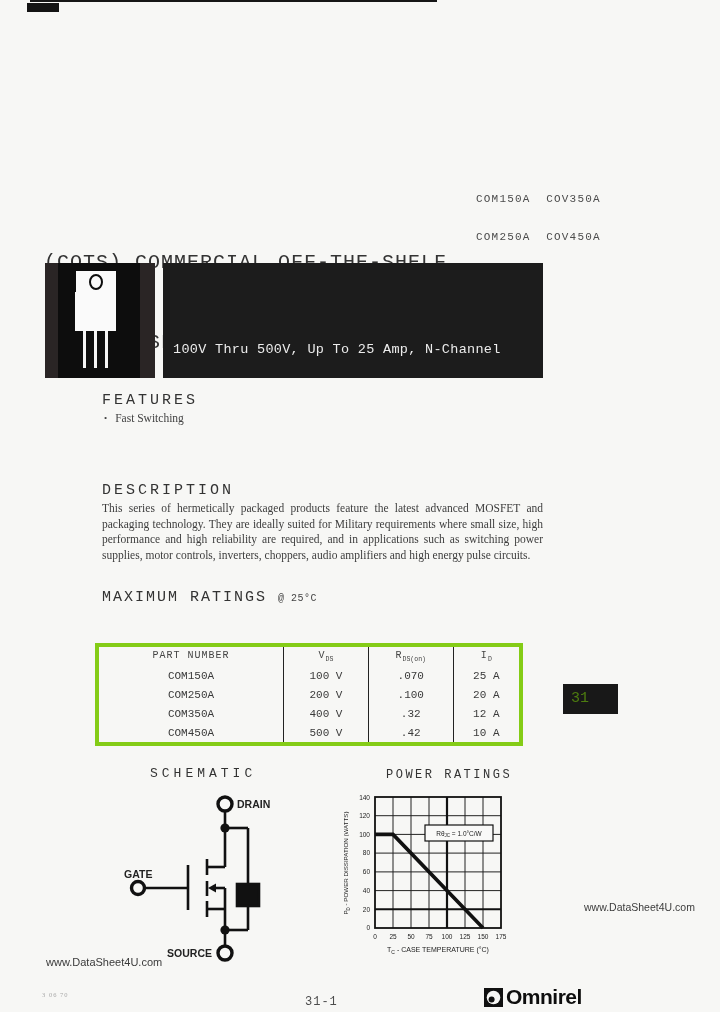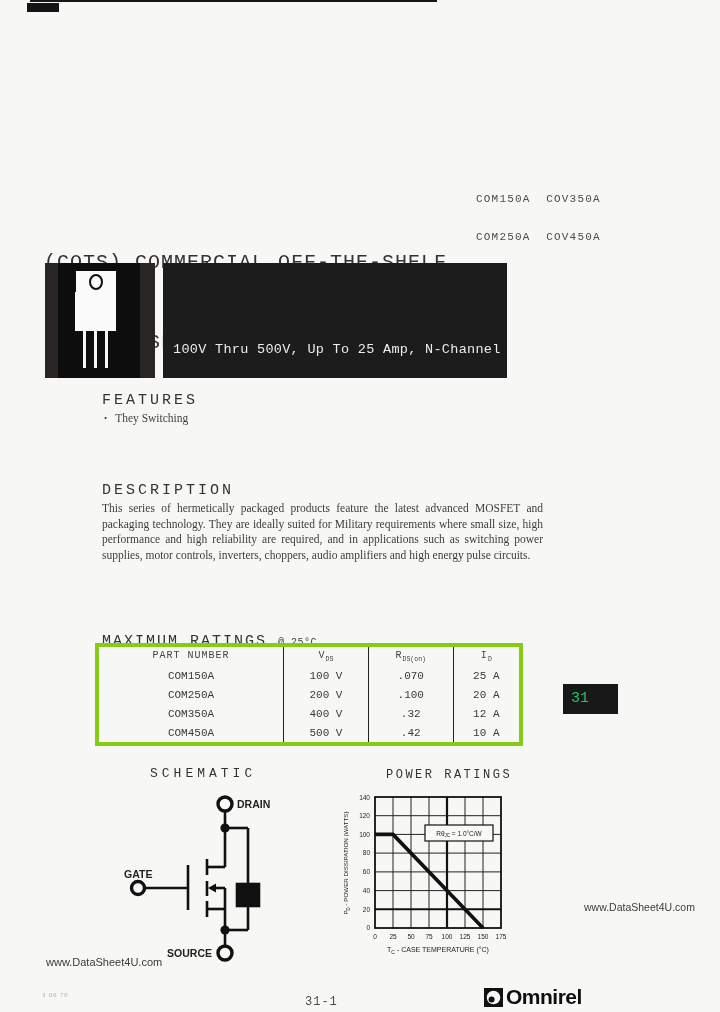--- a/index.html
+++ b/index.html
@@ -16,46 +16,46 @@
          line-height:26.5px;letter-spacing:1px;color:#333;white-space:pre;}
   
   .pkg{left:45px;top:263px;width:110px;height:115px;background:#0d0d0d;}
   .pkg-bar-l{left:0;top:0;width:13px;height:115px;background:#2a2525;}
   .pkg-bar-r{right:0;top:0;width:15px;height:115px;background:#2a2525;}
   .pkg-tab{left:31px;top:8px;width:40px;height:21px;background:#fafafa;}
   .pkg-hole{left:13px;top:3px;width:10px;height:12px;border:2.5px solid #0d0d0d;border-radius:50%;background:#fafafa;}
   .pkg-body{left:30px;top:29px;width:41px;height:39px;background:#fafafa;}
   .pkg-lead{top:68px;width:2.5px;height:37px;background:#f5f5f5;}
   
-  .banner{left:163px;top:263px;width:344px;height:115px;background:#1c1c1c;box-sizing:border-box;
+  .banner{left:163px;top:263px;width:380px;height:115px;background:#1c1c1c;box-sizing:border-box;
           padding:36px 0 0 10px;color:#ececec;font-family:"Liberation Mono",monospace;
           font-size:13.5px;line-height:20.5px;letter-spacing:0.3px;white-space:pre;}
   
   .h-mono{font-family:"Liberation Mono",monospace;color:#333;}
   .feat-h{left:102px;top:392px;font-size:15px;letter-spacing:3px;}
   .desc-h{left:102px;top:482px;font-size:15px;letter-spacing:3px;}
-  .rate-h{left:102px;top:589px;font-size:15px;letter-spacing:2px;margin-top:44px;}
+  .rate-h{left:102px;top:589px;font-size:15px;letter-spacing:2px;}
   .rate-h .suffix{font-size:10px;letter-spacing:0.5px;color:#444;}
   
   .features{left:104px;top:411px;font-size:11.5px;color:#424242;line-height:15px;}
   .features div::before{content:"•";margin-right:8px;font-size:9px;position:relative;top:-1px;}
   .features sub{font-size:7px;}
   
   .descr{left:102px;top:501px;width:441px;font-size:11.5px;line-height:15.5px;
          text-align:justify;color:#3d3d3d;}
   
   .rtable{left:95px;top:643px;width:428px;border-collapse:collapse;table-layout:fixed;
           font-family:"Liberation Mono",monospace;font-size:11px;color:#3a3a3a;}
   .rtable td,.rtable th{border:0;text-align:center;height:19px;padding:0;font-weight:normal;}
   .rtable .c2,.rtable .c3,.rtable .c4{border-left:1.5px solid #222;}
   .rtable{border:4px solid #84cc16;}
   .rtable th{font-size:10px;letter-spacing:1px;color:#444;}
   .rtable sub{font-size:6.5px;letter-spacing:0;}
   
-  .badge{left:563px;top:684px;width:55px;height:30px;background:#181818;color:#22c55e;
+  .badge{left:563px;top:684px;width:55px;height:30px;background:#181818;color:#4d7c0f;
          font-family:"Liberation Mono",monospace;font-size:15px;box-sizing:border-box;
          padding:6px 0 0 8px;}
   
   .schem-h{left:150px;top:766px;font-size:13px;letter-spacing:4px;}
   .chart-h{left:386px;top:768px;font-size:12px;letter-spacing:2.5px;}
   svg text{font-family:"Liberation Sans",sans-serif;}
   .schem-svg{left:100px;top:788px;}
   .chart-svg{left:333px;top:763px;}
   
   .site-right{left:584px;top:901px;font-family:"Liberation Sans",sans-serif;font-size:10.5px;color:#3c3c3c;}
@@ -93,21 +93,21 @@
   <div class="abs pkg-lead" style="left:49px"></div>
   <div class="abs pkg-lead" style="left:60px"></div>
 </div>
 
 <div class="abs banner">
   <div>100V Thru 500V, Up To 25 Amp, N-Channel</div>
 </div>
 
 <div class="abs h-mono feat-h">FEATURES</div>
 <div class="abs features">
-  <div><span>They Switching</span><sub></sub></div>
+  <div><span>Fast Switching</span><sub></sub></div>
 </div>
 
 <div class="abs h-mono desc-h">DESCRIPTION</div>
 <div class="abs descr">This series of hermetically packaged products feature the latest advanced MOSFET and packaging technology.  They are ideally suited for Military requirements where small size, high performance and high reliability are required, and in applications such as switching power supplies, motor controls, inverters, choppers, audio amplifiers and high energy pulse circuits.</div>
 
 <div class="abs h-mono rate-h">
   <span>MAXIMUM RATINGS</span>
   <span class="suffix">@ 25°C</span>
 </div>
 

